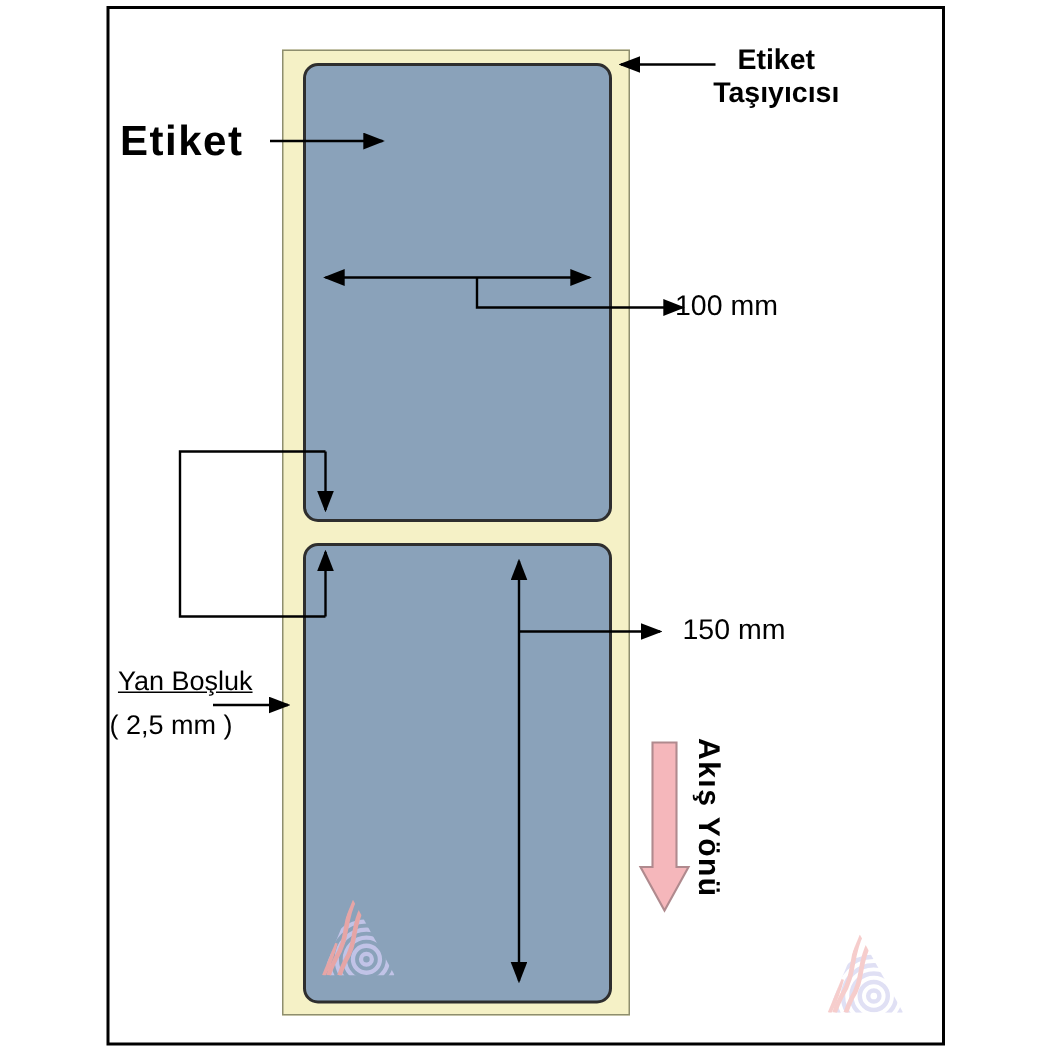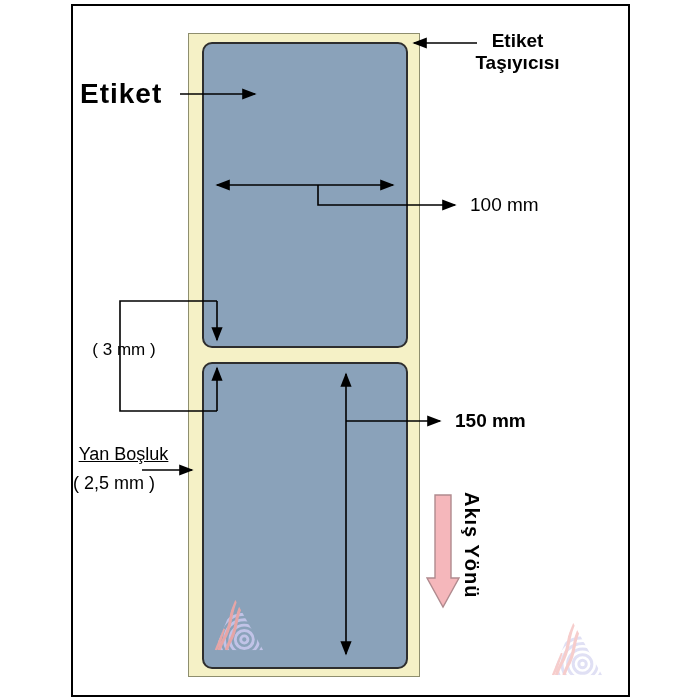--- a/index.html
+++ b/index.html
@@ -20,22 +20,22 @@
     left:202px;width:206px;background:#8aa2ba;
     border:2px solid #2e2e2e;border-radius:10px;box-sizing:border-box;
   }
   #label-1{top:42px;height:306px;}
   #label-2{top:362px;height:307px;}
   #annotation-layer{left:0;top:0;width:700px;height:700px;pointer-events:none;}
   .callout{line-height:1.05;}
   #etiket-callout{left:80px;top:79px;font-size:28px;font-weight:bold;letter-spacing:1px;}
   #carrier-callout{left:455px;top:30px;width:125px;text-align:center;
      font-size:19px;font-weight:bold;line-height:22px;}
-  #width-dim-text{left:470px;top:195px;font-size:19px;}
-  #height-dim-text{left:455px;top:411px;font-size:19px;font-weight:bold;}
+  #width-dim-text{left:450px;top:195px;font-size:19px;}
+  #height-dim-text{left:455px;top:411px;font-size:19px;}
   #gap-callout{left:68px;top:340px;width:112px;text-align:center;font-size:17px;line-height:19px;}
   #side-callout-label{left:73px;top:445px;width:101px;text-align:center;font-size:18px;text-decoration:underline;}
   #side-callout-value{left:73px;top:474px;width:115px;font-size:18px;}
   #flow-text{
     left:483px;top:492px;font-size:20px;font-weight:bold;letter-spacing:1px;
     transform:rotate(90deg);transform-origin:top left;white-space:nowrap;
   }
   .watermark{opacity:0.9;}
   #watermark-2{opacity:0.55;}
 </style>
@@ -86,21 +86,20 @@
   <div id="carrier-callout" class="abs callout">
     <div>Etiket</div>
     <div>Taşıyıcısı</div>
   </div>
 
   <div id="width-dim-text" class="abs callout">100 mm</div>
 
   <div id="height-dim-text" class="abs callout">150 mm</div>
 
   <div id="gap-callout" class="abs callout">
-    <div>( 3 mm )</div>
   </div>
 
   <div id="side-callout-label" class="abs callout">Yan Boşluk</div>
   <div id="side-callout-value" class="abs callout">( 2,5 mm )</div>
 
   <div id="flow-text" class="abs">Akış Yönü</div>
 
   <svg class="abs watermark" id="watermark-1" style="left:211px;top:598px;" width="54" height="56" viewBox="0 0 60 62">
     <defs>
         <clipPath id="tri1">

